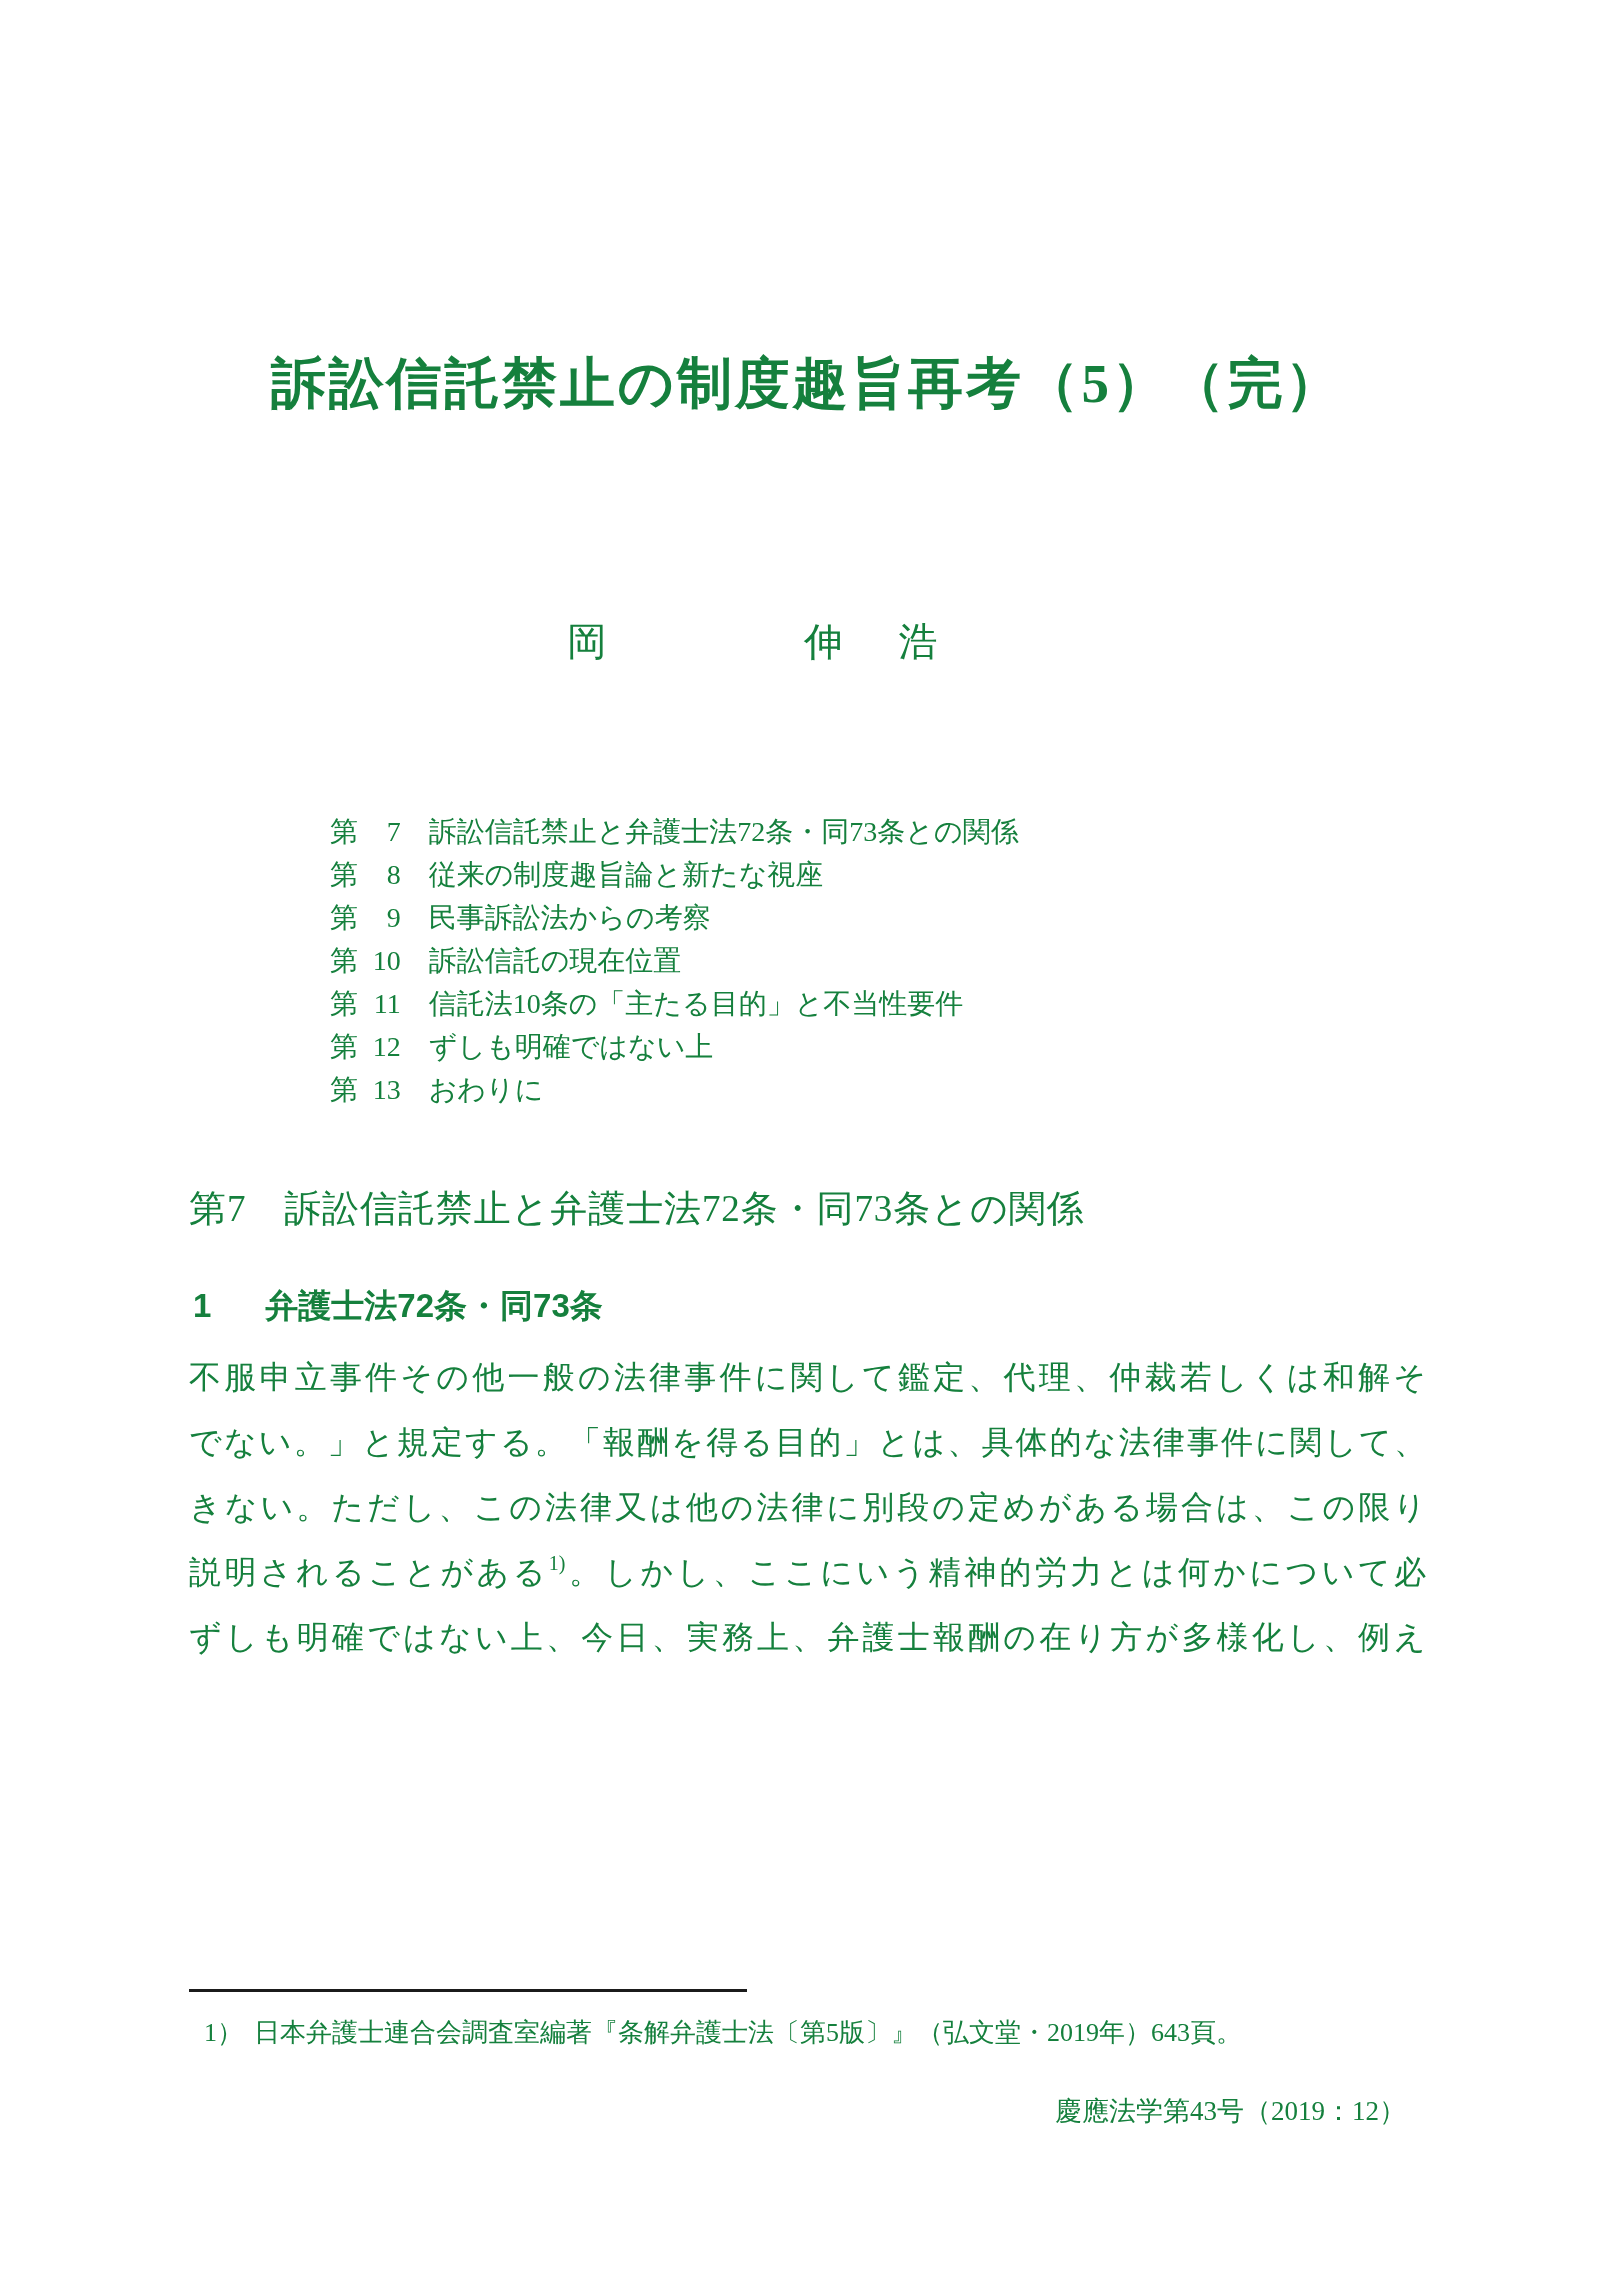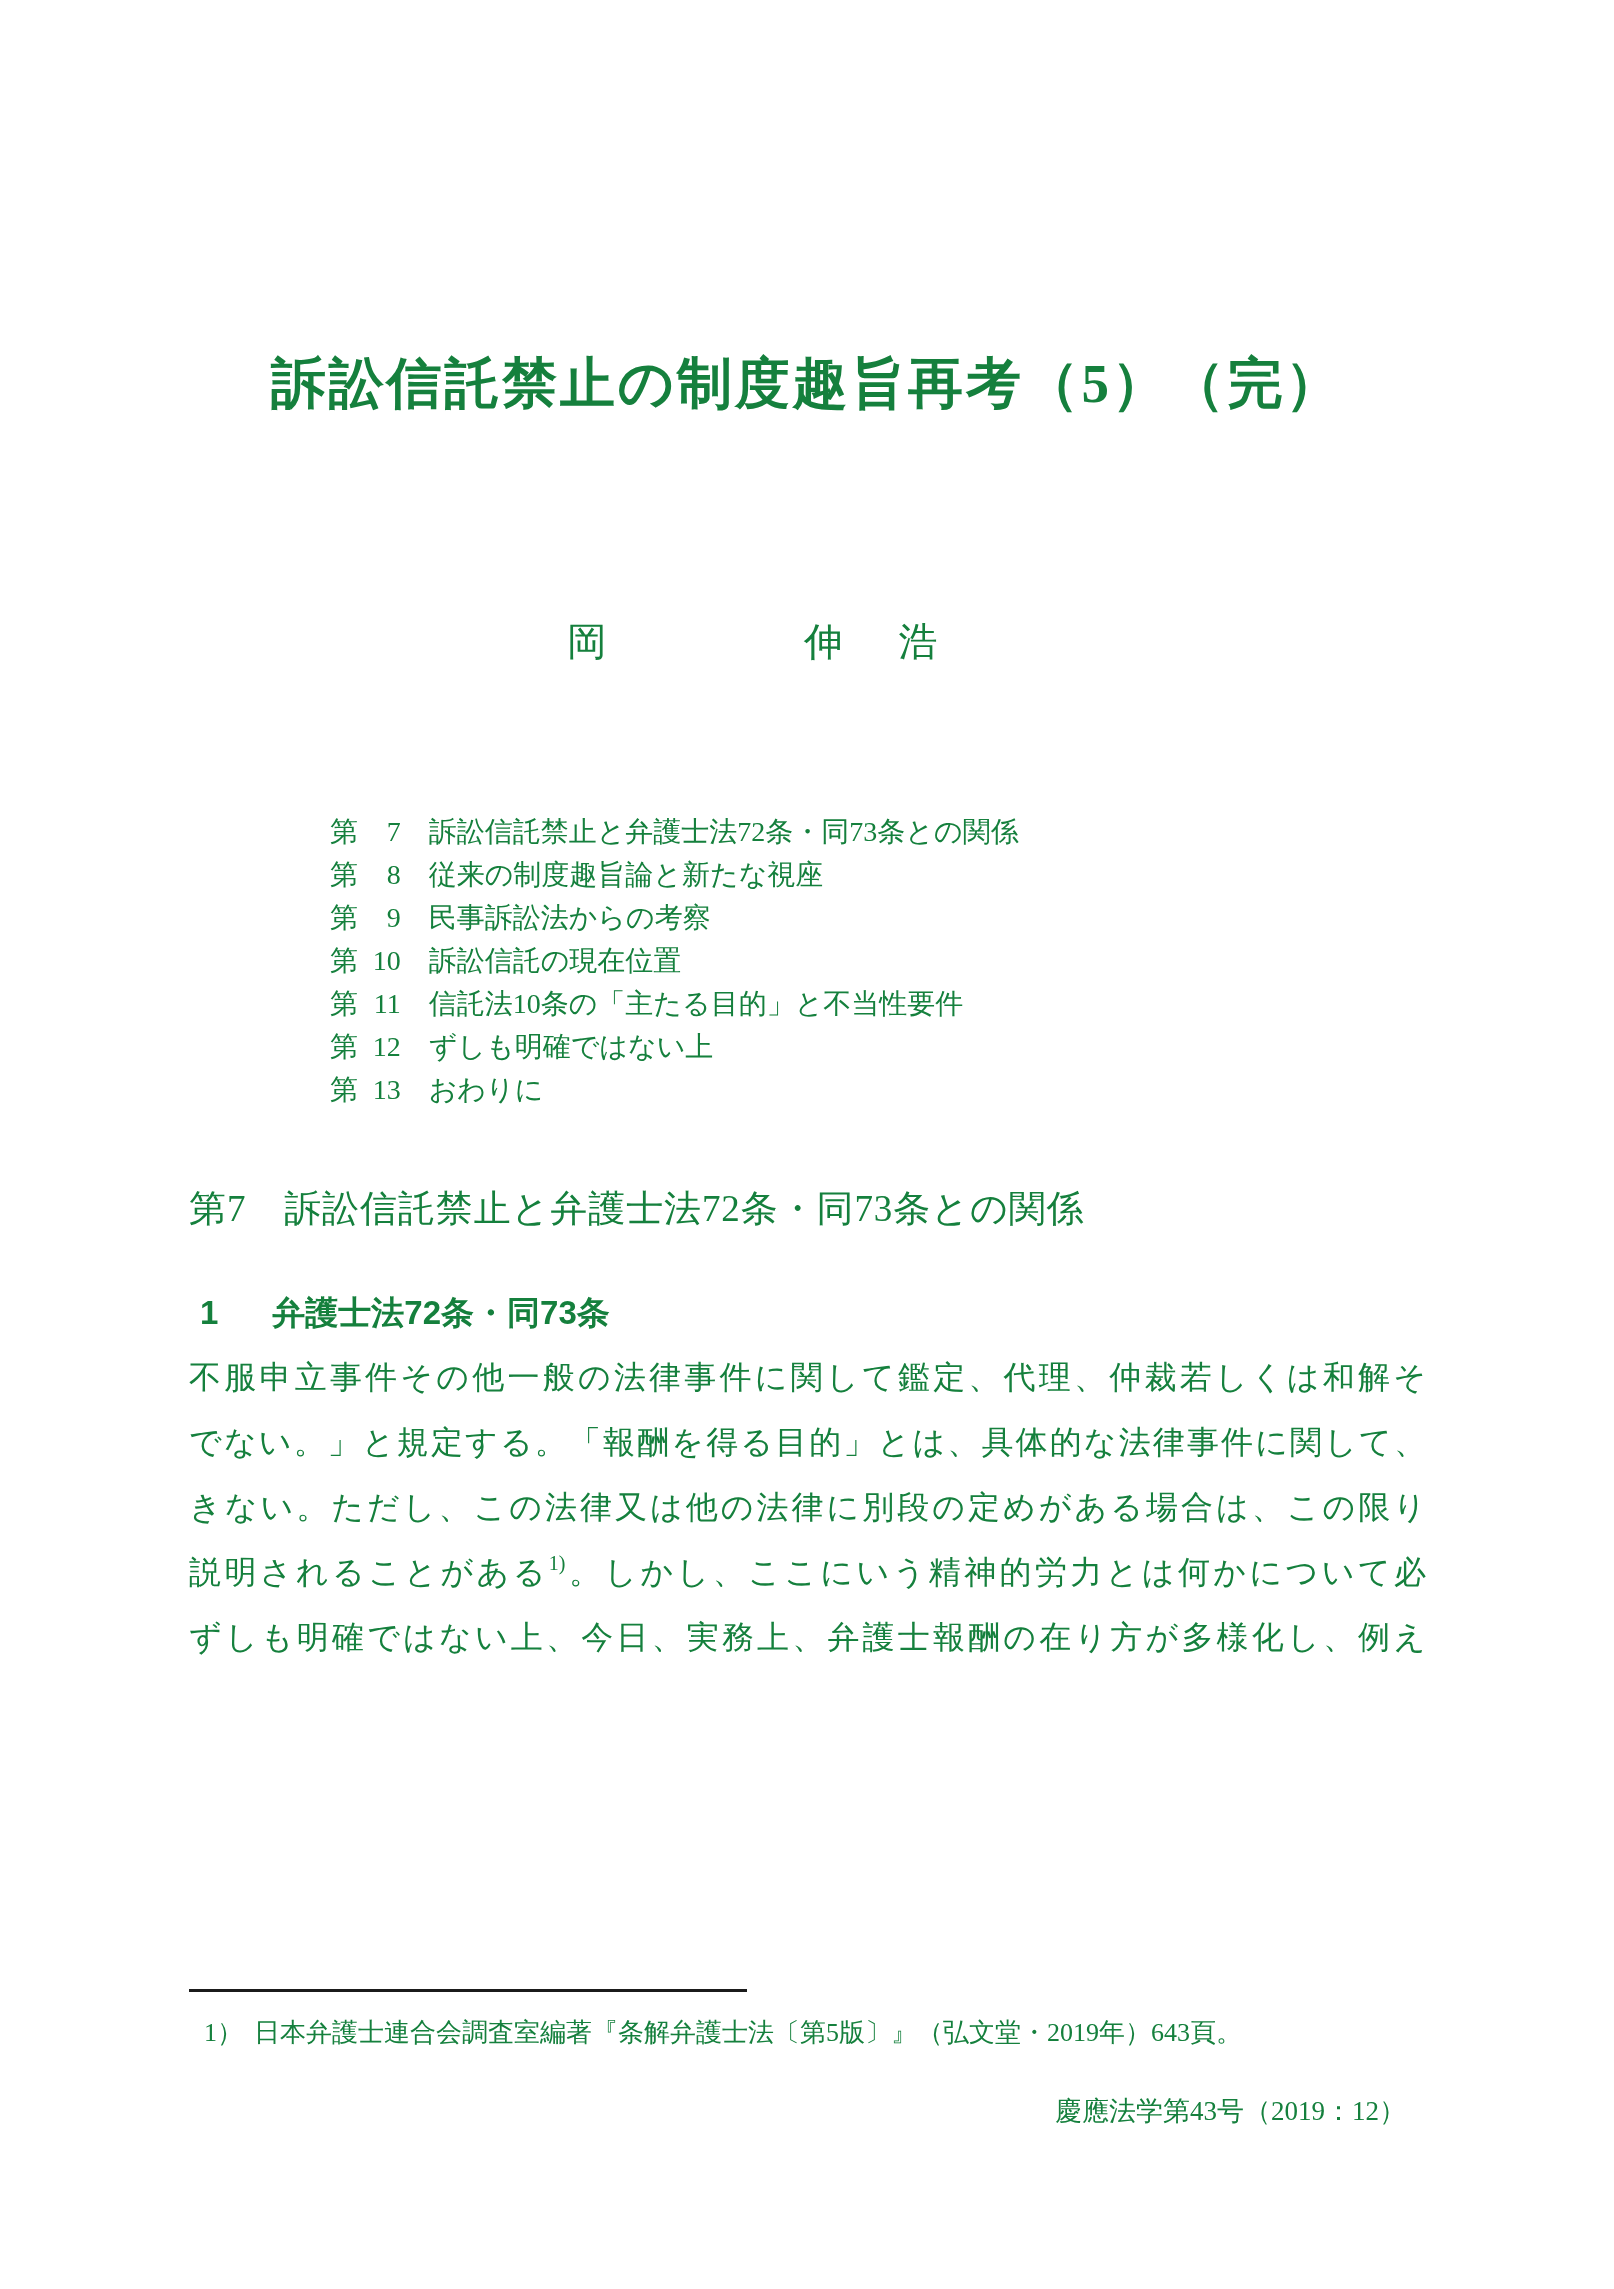--- a/index.html
+++ b/index.html
@@ -79,21 +79,21 @@
     font-weight: normal;
     letter-spacing: 0.9px;
     white-space: nowrap;
   }
 
   
   .subsection {
     position: absolute;
     top: 1285px;
     left: 193px;
-    margin: 7px;
+    margin: 0;
     font-family: "Liberation Sans", "DejaVu Sans", sans-serif;
     font-size: 33px;
     line-height: 42px;
     font-weight: bold;
     white-space: nowrap;
   }
   .subsection .sub-num { margin-right: 54px; }
 
   
   .body-text {

